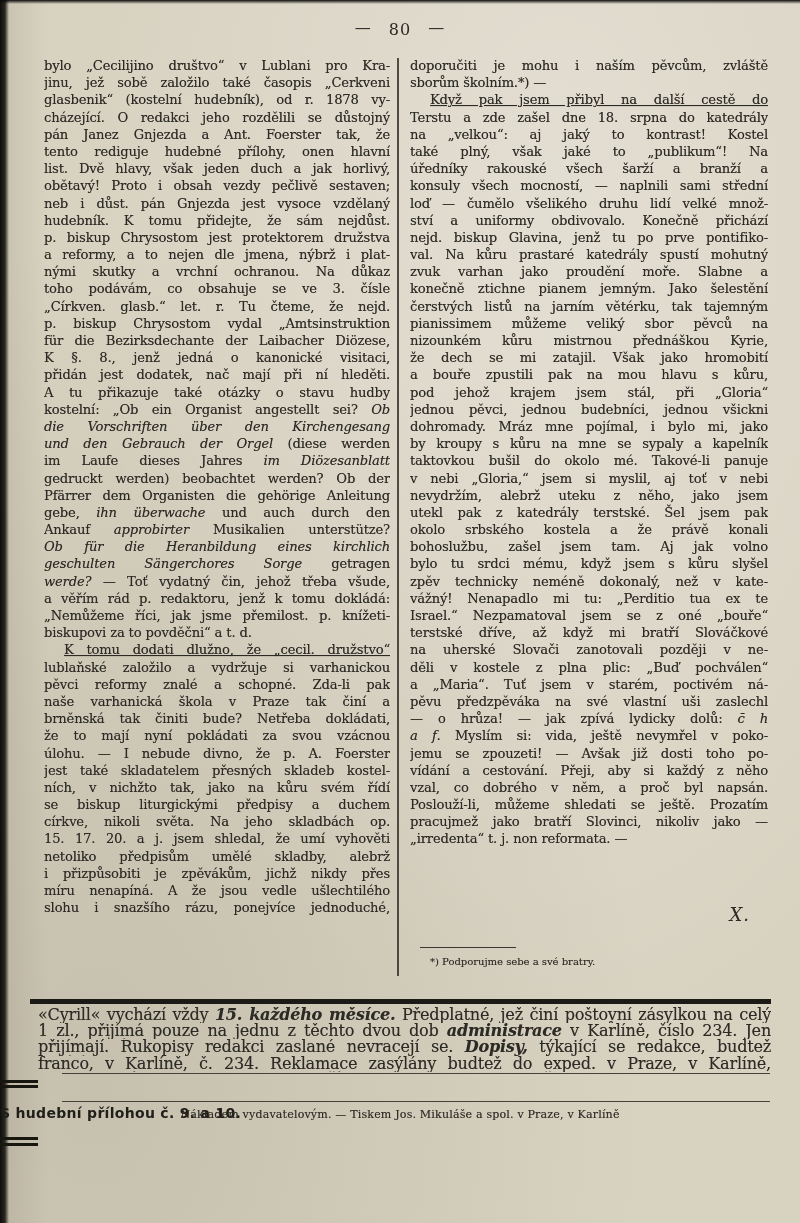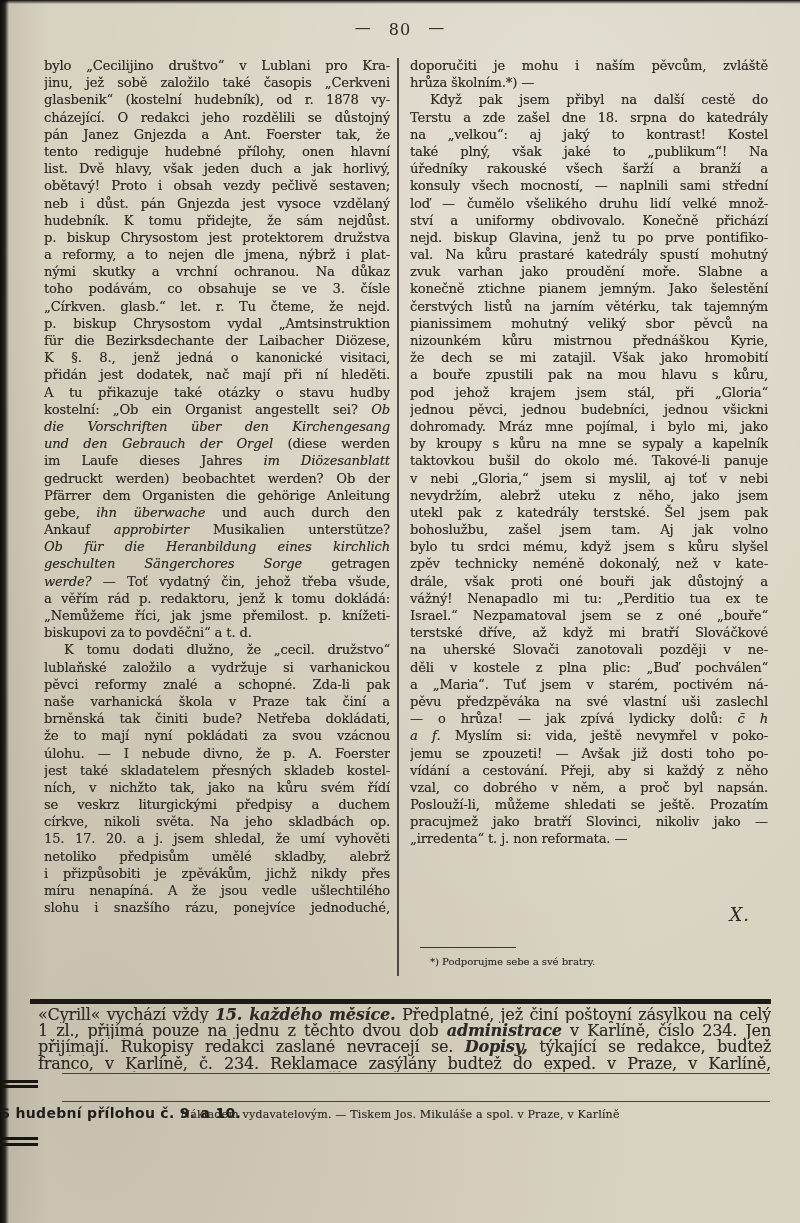--- a/index.html
+++ b/index.html
@@ -21,21 +21,21 @@
   .page-number{position:absolute;top:20px;left:0;width:100%;text-align:center;
     font-size:16px;letter-spacing:1px;}
   .page-number .dash{margin:0 17px;position:relative;top:-2px;}
 
   .col{position:absolute;top:57px;text-shadow:0.2px 0.2px 0 rgba(40,38,33,0.5);}
   .col-left{left:44px;width:346px;}
   .col-right{left:410px;width:358px;}
   .line{height:17.2px;line-height:17.2px;font-size:13px;letter-spacing:-0.1px;
     text-align:justify;text-align-last:justify;overflow:hidden;white-space:normal;}
   .line.end{text-align-last:left;}
-  .line.ind{text-indent:20px;}
+  .line.ind{text-indent:20px;text-decoration:underline;}
   .divider{position:absolute;left:397px;top:58px;width:2px;height:918px;background:#35332c;opacity:.85;}
 
   .signature{position:absolute;left:410px;top:904px;width:340px;text-align:right;
     font-style:italic;font-size:18px;letter-spacing:1px;}
   .footnote-rule{position:absolute;left:420px;top:947px;width:96px;height:1px;background:#3a382f;}
   .footnote{position:absolute;left:412px;top:956px;width:356px;font-size:10px;text-indent:18px;
     text-shadow:0.2px 0.2px 0 rgba(40,38,33,0.4);}
 
   .footer-rule-thick{position:absolute;left:30px;top:999px;width:741px;height:5px;background:#1b1a17;}
   .imprint{position:absolute;left:38px;top:1007px;width:733px;}
@@ -105,61 +105,61 @@
       <div class="line end">biskupovi za to povděčni“ a t. d.</div>
       <div class="line ind">K tomu dodati dlužno, že „cecil. družstvo“</div>
       <div class="line">lublaňské založilo a vydržuje si varhanickou</div>
       <div class="line">pěvci reformy znalé a schopné. Zda-li pak</div>
       <div class="line">naše varhanická škola v Praze tak činí a</div>
       <div class="line">brněnská tak činiti bude? Netřeba dokládati,</div>
       <div class="line">že to mají nyní pokládati za svou vzácnou</div>
       <div class="line">úlohu. — I nebude divno, že p. A. Foerster</div>
       <div class="line">jest také skladatelem přesných skladeb kostel-</div>
       <div class="line">ních, v nichžto tak, jako na kůru svém řídí</div>
-      <div class="line">se veskrz liturgickými předpisy a duchem</div>
+      <div class="line">se biskup liturgickými předpisy a duchem</div>
       <div class="line">církve, nikoli světa. Na jeho skladbách op.</div>
       <div class="line">15. 17. 20. a j. jsem shledal, že umí vyhověti</div>
       <div class="line">netoliko předpisům umělé skladby, alebrž</div>
       <div class="line">i přizpůsobiti je zpěvákům, jichž nikdy přes</div>
       <div class="line">míru nenapíná. A že jsou vedle ušlechtilého</div>
       <div class="line">slohu i snazšího rázu, ponejvíce jednoduché,</div>
     </div>
   <div class="divider"></div>
   <div class="col col-right" id="col-right">
       <div class="line">doporučiti je mohu i naším pěvcům, zvláště</div>
-      <div class="line end">hrůza školním.*) —</div>
+      <div class="line end">sborům školním.*) —</div>
       <div class="line ind">Když pak jsem přibyl na další cestě do</div>
       <div class="line">Terstu a zde zašel dne 18. srpna do katedrály</div>
       <div class="line">na „velkou“: aj jaký to kontrast! Kostel</div>
       <div class="line">také plný, však jaké to „publikum“! Na</div>
       <div class="line">úředníky rakouské všech šarží a branží a</div>
       <div class="line">konsuly všech mocností, — naplnili sami střední</div>
       <div class="line">loď — čumělo všelikého druhu lidí velké množ-</div>
       <div class="line">ství a uniformy obdivovalo. Konečně přichází</div>
       <div class="line">nejd. biskup Glavina, jenž tu po prve pontifiko-</div>
       <div class="line">val. Na kůru prastaré katedrály spustí mohutný</div>
       <div class="line">zvuk varhan jako proudění moře. Slabne a</div>
       <div class="line">konečně ztichne pianem jemným. Jako šelestění</div>
       <div class="line">čerstvých listů na jarním větérku, tak tajemným</div>
-      <div class="line">pianissimem mohutný veliký sbor pěvců na</div>
+      <div class="line">pianissimem můžeme veliký sbor pěvců na</div>
       <div class="line">nizounkém kůru mistrnou přednáškou Kyrie,</div>
       <div class="line">že dech se mi zatajil. Však jako hromobití</div>
       <div class="line">a bouře zpustili pak na mou hlavu s kůru,</div>
       <div class="line">pod jehož krajem jsem stál, při „Gloria“</div>
       <div class="line">jednou pěvci, jednou budebníci, jednou všickni</div>
       <div class="line">dohromady. Mráz mne pojímal, i bylo mi, jako</div>
       <div class="line">by kroupy s kůru na mne se sypaly a kapelník</div>
       <div class="line">taktovkou bušil do okolo mé. Takové-li panuje</div>
       <div class="line">v nebi „Gloria,“ jsem si myslil, aj toť v nebi</div>
       <div class="line">nevydržím, alebrž uteku z něho, jako jsem</div>
       <div class="line">utekl pak z katedrály terstské. Šel jsem pak</div>
+      <div class="line">okolo srbského kostela a že právě konali</div>
       <div class="line">bohoslužbu, zašel jsem tam. Aj jak volno</div>
       <div class="line">bylo tu srdci mému, když jsem s kůru slyšel</div>
       <div class="line">zpěv technicky neméně dokonalý, než v kate-</div>
-      <div class="line">drále, však proti oné bouři jak důstojný a</div>
       <div class="line">vážný! Nenapadlo mi tu: „Perditio tua ex te</div>
       <div class="line">Israel.“ Nezpamatoval jsem se z oné „bouře“</div>
       <div class="line">terstské dříve, až když mi bratří Slováčkové</div>
       <div class="line">na uherské Slovači zanotovali později v ne-</div>
       <div class="line">děli v kostele z plna plic: „Buď pochválen“</div>
       <div class="line">a „Maria“. Tuť jsem v starém, poctivém ná-</div>
       <div class="line">pěvu předzpěváka na své vlastní uši zaslechl</div>
       <div class="line">— o hrůza! — jak zpívá lydicky dolů: <i>c̄ h</i></div>
       <div class="line"><i>a f</i>. Myslím si: vida, ještě nevymřel v poko-</div>
       <div class="line">jemu se zpouzeti! — Avšak již dosti toho po-</div>

